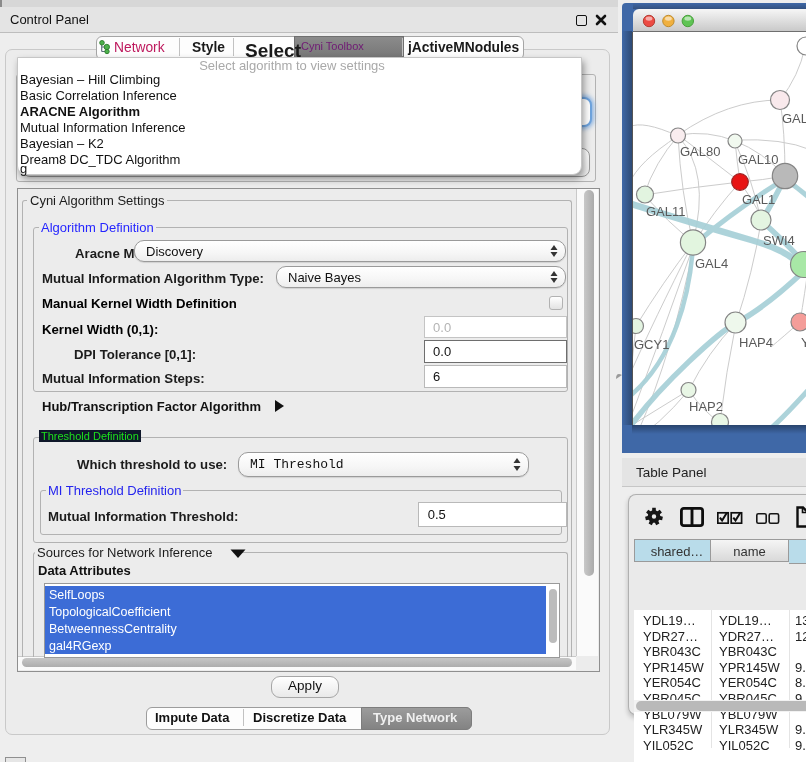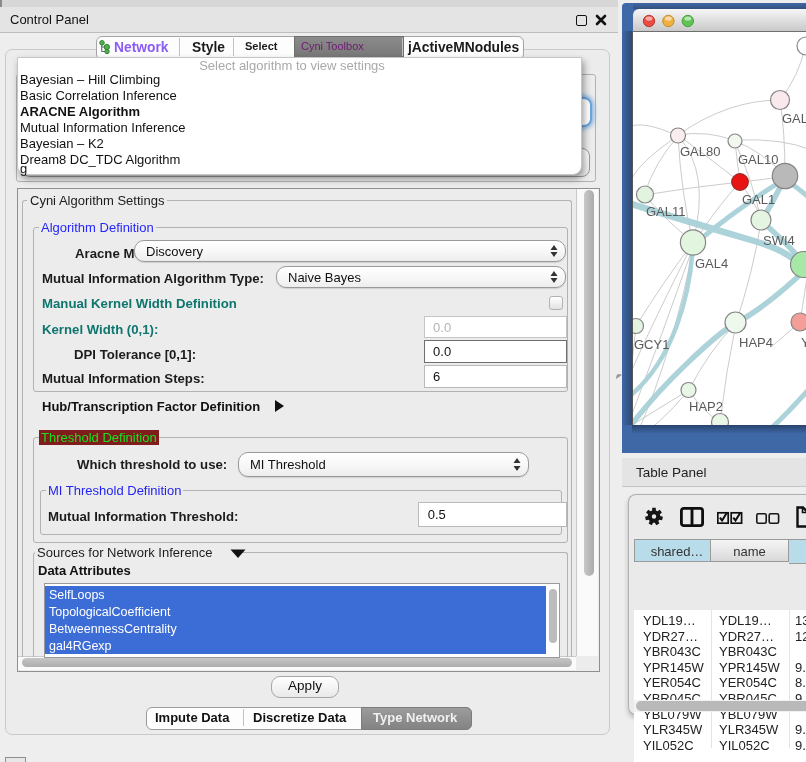--- a/index.html
+++ b/index.html
@@ -1,21 +1,21 @@
 <!DOCTYPE html>
 <html><head>
 <meta charset="utf-8">
 <style>
   html,body{margin:0;padding:0;}
   body{width:806px;height:762px;position:relative;overflow:hidden;
        font-family:"Liberation Sans",sans-serif;background:#eeeeee;}
   .abs{position:absolute;}
   .b{font-weight:bold;}
   .lbl{font-size:13.2px;font-weight:bold;color:#1c1c1c;}
-  .glbl{font-size:13.2px;font-weight:bold;color:#0f766e;}
+  .glbl{font-size:13.2px;font-weight:bold;color:#000000;}
   .combo{border:1px solid #9a9a9a;border-radius:10px;
          background:linear-gradient(#ffffff,#f6f6f6 60%,#ededed);
          box-shadow:0 1px 1px rgba(0,0,0,0.12);}
   .combo .ct{position:absolute;left:11px;top:3px;font-size:13px;color:#111;}
   .stepper{position:absolute;right:5px;top:0;bottom:0;width:12px;}
   .field{background:#fff;border:1px solid #b9b9b9;}
   .fv{position:absolute;right:6px;font-size:13px;color:#111;top:3px;width:90%;}
   .gbox{border:1px solid #b2b2b2;border-radius:3px;}
 </style>
 </head>
@@ -37,23 +37,23 @@
 <div class="abs" style="left:179px;top:38px;width:1px;height:18px;background:#c2c2c2;"></div>
 <div class="abs" style="left:233px;top:38px;width:1px;height:18px;background:#c2c2c2;"></div>
 <div class="abs" style="left:294px;top:36px;width:108px;height:22px;background:linear-gradient(#8b8b8b,#757575);border:1px solid #6f6f6f;"></div>
 <div class="abs" style="left:402px;top:38px;width:1px;height:18px;background:#c2c2c2;"></div>
 <svg class="abs" style="left:98px;top:40px;" width="14" height="15" viewBox="0 0 14 15">
   <path d="M3.7 3 L3.7 11.5 M3.7 7 L8.5 7 M3.7 11.5 L8.8 11.5" stroke="#5a6b7a" stroke-width="1.1" fill="none"></path>
   <circle cx="4" cy="2.8" r="2.3" fill="#4cb14c" stroke="#2a7d2a" stroke-width="0.9"></circle>
   <circle cx="8.8" cy="7" r="2.7" fill="#4cb14c" stroke="#2a7d2a" stroke-width="0.9"></circle>
   <circle cx="9" cy="11.5" r="2.2" fill="#4cb14c" stroke="#2a7d2a" stroke-width="0.9"></circle>
 </svg>
-<div class="abs" style="left:114px;top:40px;font-size:13.8px;color:#8b5cf6;font-weight:700;">Network</div>
+<div class="abs" style="left:114px;top:40px;font-size:13.8px;color:#be185d;font-weight:400;">Network</div>
 <div class="abs" style="left:192px;top:40px;font-size:13.8px;color:#1a1a1a;font-weight:600;">Style</div>
-<div class="abs" style="left:245px;top:40px;font-size:11px;color:#1a1a1a;font-weight:600;">Select</div>
+<div class="abs" style="left:245px;top:40px;font-size:19px;color:#1a1a1a;font-weight:600;">Select</div>
 <div class="abs" style="left:301px;top:40px;font-size:11px;color:#701a75;font-weight:400;">Cyni Toolbox</div>
 <div class="abs" style="left:408px;top:40px;font-size:13.8px;color:#1a1a1a;font-weight:600;">jActiveMNodules</div>
 
 <div class="abs gbox" style="left:16px;top:74px;width:578px;height:106px;"></div>
 
 <div class="abs" style="left:300px;top:97px;width:288px;height:26px;border-radius:8px;background:#fff;border:2px solid #6ea3dd;box-shadow:0 0 4px 2px rgba(90,150,220,0.65);"></div>
 
 <div class="abs" style="left:22px;top:148px;width:566px;height:27px;border-radius:8px;background:linear-gradient(#ffffff,#ececec);border:1px solid #9a9a9a;"></div>
 <div class="abs" style="left:22px;top:156px;font-size:13px;color:#111;">gal4RGexp discretized in same steps</div>
 
@@ -106,30 +106,30 @@
   </div>
 <div class="abs lbl" style="left:42px;top:347px;margin-left:32px;">DPI Tolerance [0,1]:</div>
 <div class="abs field" style="left:424px;top:340px;width:141px;height:21px;border:1.5px solid #6e6e6e;">
     <div class="fv">0.0</div>
   </div>
 <div class="abs lbl" style="left:42px;top:371px;">Mutual Information Steps:</div>
 <div class="abs field" style="left:424px;top:365px;width:141px;height:21px;">
     <div class="fv">6</div>
   </div>
 
-<div class="abs b" style="left:42px;top:399px;font-size:13px;color:#111;">Hub/Transcription Factor Definition</div>
+<div class="abs b" style="left:42px;top:399px;font-size:13px;color:#111;">Hub/Transcription Factor Algorithm</div>
 <svg class="abs" style="left:272px;top:399px;" width="14" height="14" viewBox="0 0 14 14">
     <path d="M3 1 L12 7 L3 13 Z" fill="#111"></path>
   </svg>
 
 <div class="abs gbox" style="left:33px;top:437px;width:533px;height:104px;"></div>
-<div class="abs" style="left:39px;top:430px;background:#7f1d1d;padding:0 2px;font-size:13px;color:#1de01d;">Threshold Definition</div>
+<div class="abs" style="left:39px;top:430px;background:#0f172a;padding:0 2px;font-size:11px;color:#1de01d;">Threshold Definition</div>
 <div class="abs lbl" style="left:77px;top:457px;">Which threshold to use:</div>
 <div class="abs combo" style="left:238px;top:452px;width:289px;height:23px;">
-  <div class="ct" style="top:4px;">MI Threshold</div>
+  <div class="ct" style="top:4px;font-family:Liberation Mono, monospace;">MI Threshold</div>
   <svg class="stepper" width="12" height="23" viewBox="0 0 12 23">
       <path d="M6 5 L9.5 10 L2.5 10 Z" fill="#333"></path>
       <path d="M6 18 L9.5 13 L2.5 13 Z" fill="#333"></path>
     </svg>
 </div>
 <div class="abs gbox" style="left:40px;top:490px;width:520px;height:43px;"></div>
 <div class="abs" style="left:46px;top:483px;background:#ececec;padding:0 2px;font-size:13px;color:#2424ee;">MI Threshold Definition</div>
 <div class="abs lbl" style="left:48px;top:509px;">Mutual Information Threshold:</div>
 <div class="abs field" style="left:418px;top:502px;width:147px;height:23px;">
     <div class="fv" style="top:4px;">0.5</div>

